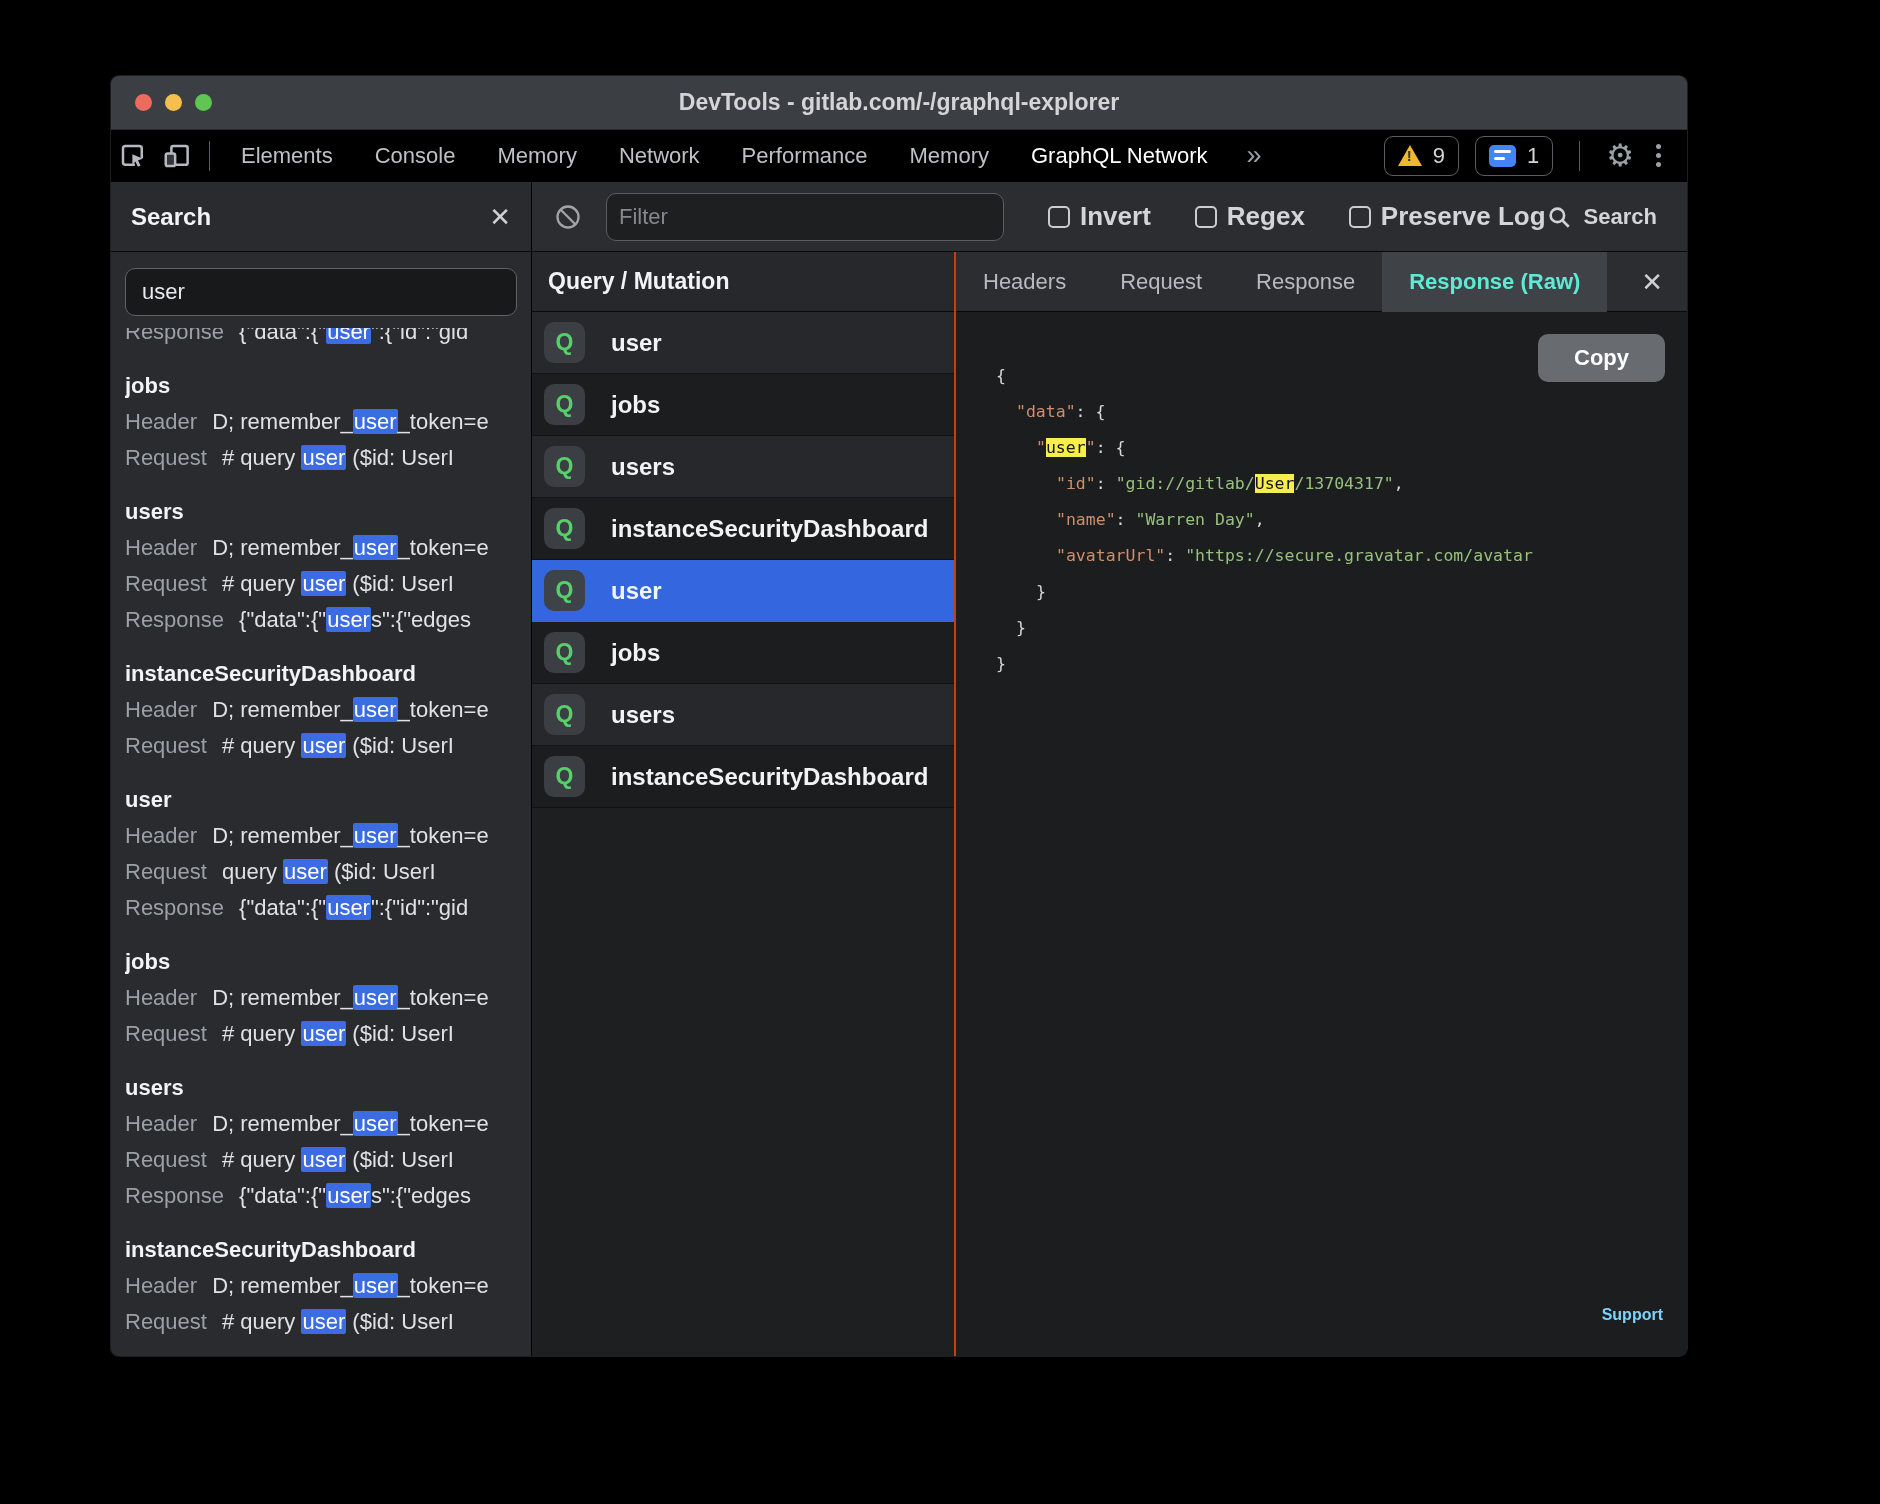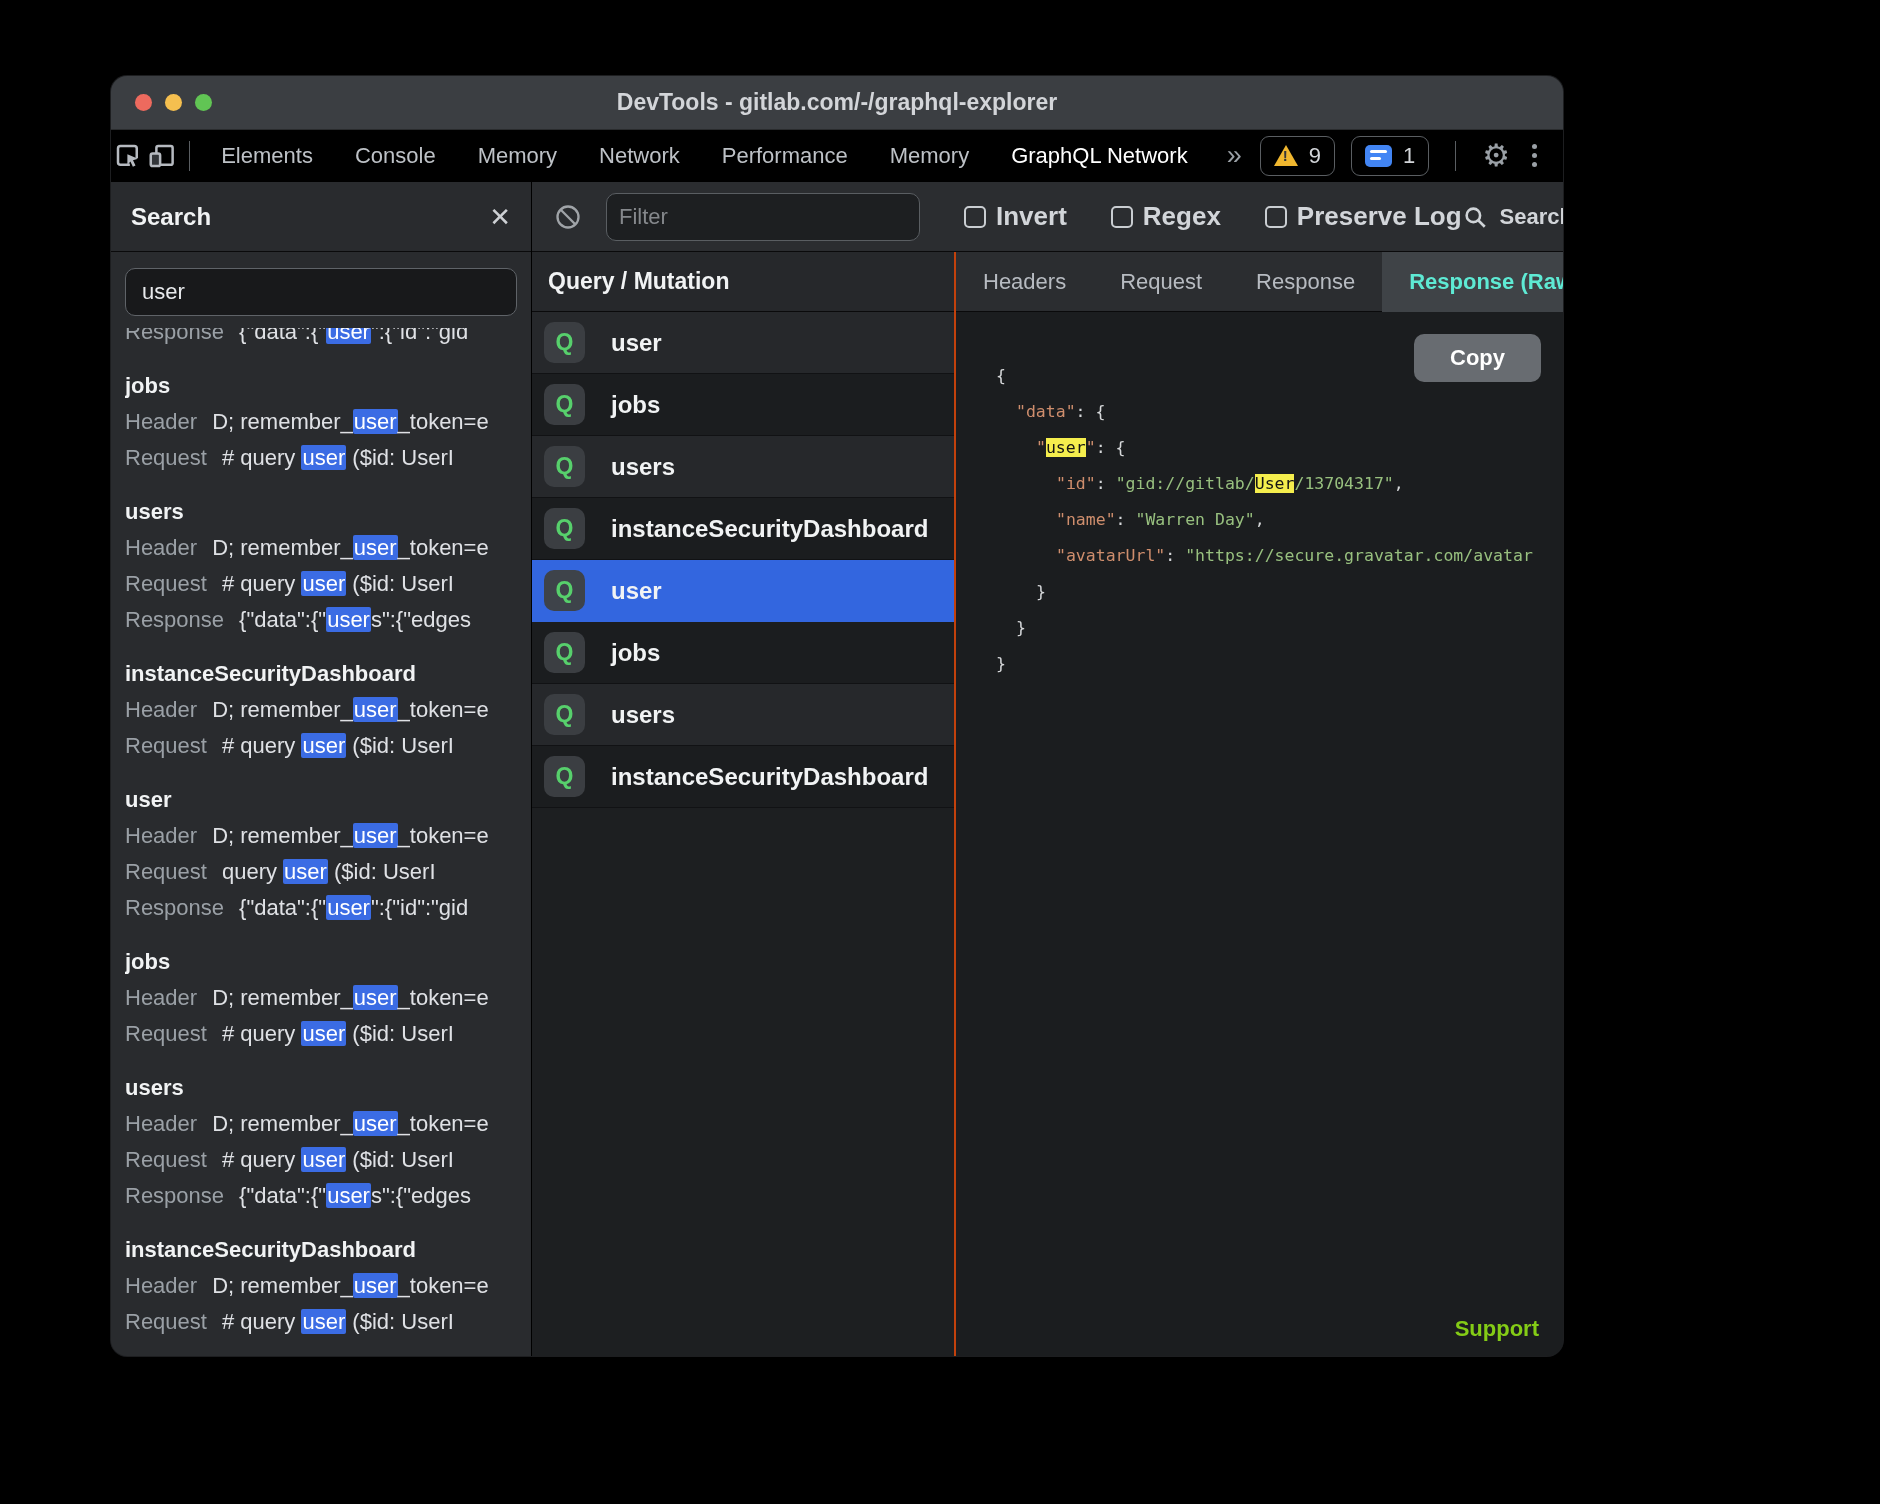--- a/index.html
+++ b/index.html
@@ -1,19 +1,19 @@
 <!DOCTYPE html>
 <html><head>
 <meta charset="utf-8">
 <style>
   * { margin:0; padding:0; box-sizing:border-box; }
   html,body { width:1880px; height:1504px; background:#000; font-family:"Liberation Sans",sans-serif; overflow:hidden; }
 
-  .window { position:absolute; left:111px; top:76px; width:1452px; height:1280px;
-            background:#232528; border-radius:16px; overflow:hidden;
+  .window { position:absolute; left:111px; top:76px; width:1576px; height:1280px;
+            background:#232528; border-radius:8px; overflow:hidden;
             box-shadow:0 0 0 1px #1d1e20; display:flex; flex-direction:column; }
 
   
   .titlebar { height:54px; flex:none; background:#3b3e42; border-bottom:1px solid #2a2c2e;
               display:flex; align-items:center; position:relative; }
   .lights { display:flex; gap:13px; margin-left:24px; }
   .light { width:17px; height:17px; border-radius:50%; }
   .title { position:absolute; left:0; right:0; text-align:center; font-weight:bold;
            font-size:23px; color:#d3d5d9; }
 
@@ -99,21 +99,21 @@
   .dp-tab.active { background:#3f4347; color:#5eead4; font-weight:bold; }
   .dp-x { margin-left:auto; margin-right:24px; }
   .dp-body { flex:1; position:relative; overflow:hidden; }
   .copy-btn { position:absolute; top:22px; right:22px; background:#686c71; color:#fff;
               font-weight:bold; font-size:22px; border-radius:10px; padding:11px 36px; }
   .json { position:absolute; left:40px; top:46px; right:0; font-family:"DejaVu Sans Mono",monospace;
           font-size:16.5px; line-height:36px; }
   .j-line { white-space:pre; overflow:hidden; }
   .jk { color:#cf8e6d; } .js { color:#98c07f; } .jp { color:#d6d8da; }
   .jhl { background:#f5ee4d; color:#141414; }
-  .support { position:absolute; bottom:14px; right:24px; font-size:22px; font-weight:bold; color:#84cc16; }
+  .support { position:absolute; bottom:32px; right:24px; font-size:16px; font-weight:bold; color:#7dd3fc; }
 
   svg { display:block; }
 </style>
 </head>
 <body>
 
 <div class="window">
 
   <div class="titlebar">
     <div class="lights">

